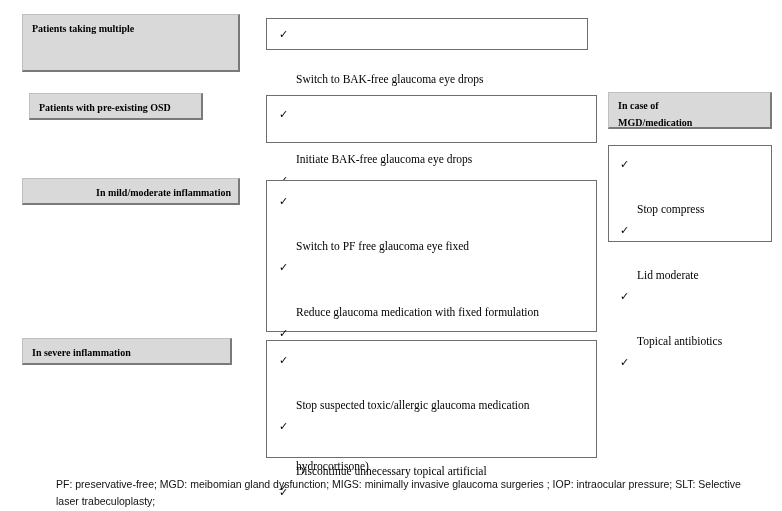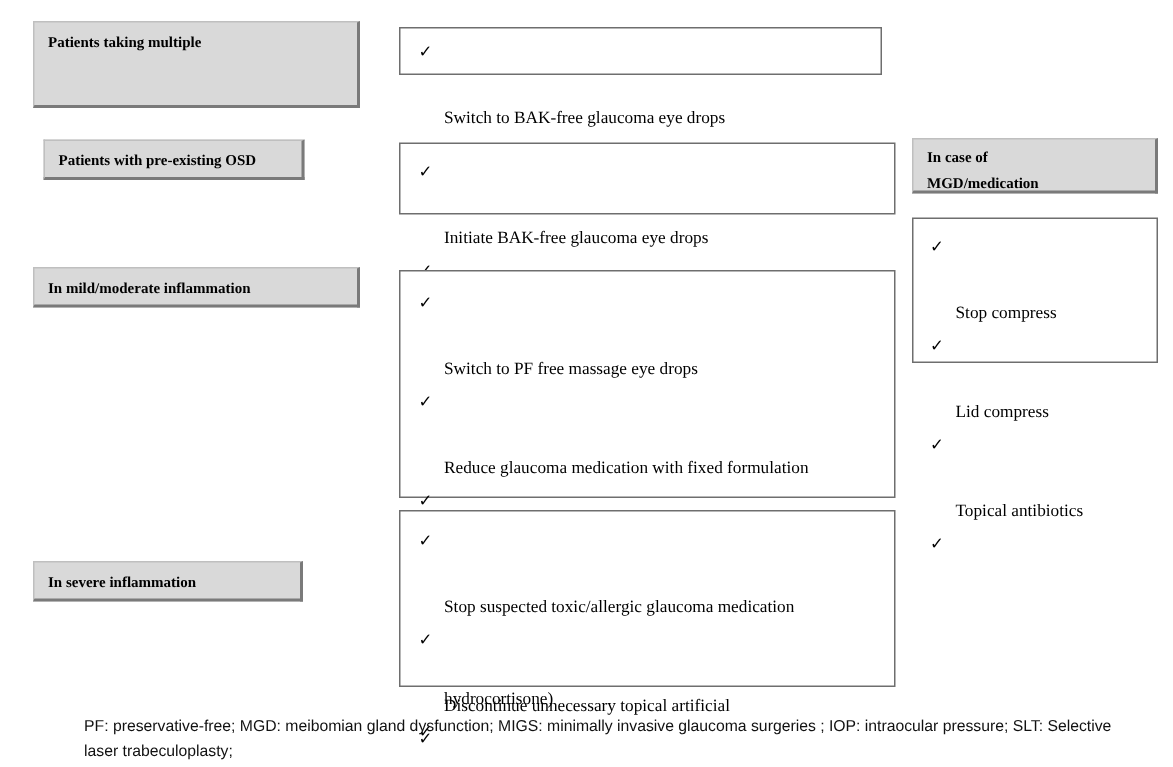--- a/index.html
+++ b/index.html
@@ -139,41 +139,41 @@
   </div>
 
   <div class="act-box pad-e" style="left:608px; top:145px; width:164px; height:97px;">
     <ul class="act-list">
       <li class="act-item">
         <span class="tick">✓</span>
         <span class="txt">Stop compress</span>
       </li>
       <li class="act-item">
         <span class="tick">✓</span>
-        <span class="txt">Lid compress</span>
+        <span class="txt">Lid moderate</span>
       </li>
       <li class="act-item">
         <span class="tick">✓</span>
         <span class="txt">Topical antibiotics</span>
       </li>
       <li class="act-item">
         <span class="tick">✓</span>
       </li>
     </ul>
   </div>
 
-  <div class="cat-box" style="left:22px; top:178px; width:218px; height:27px;">
+  <div class="cat-box" style="left:22px; top:178px; width:218px; height:27px;text-align:right;">
     <span class="cat-line">In mild/moderate inflammation</span>
   </div>
 
   <div class="act-box pad-c" style="left:266px; top:180px; width:331px; height:152px;">
     <ul class="act-list">
       <li class="act-item">
         <span class="tick">✓</span>
-        <span class="txt">Switch to PF free massage eye drops</span>
+        <span class="txt">Switch to PF free glaucoma eye fixed</span>
       </li>
       <li class="act-item">
         <span class="tick">✓</span>
         <span class="txt">Reduce glaucoma medication with fixed formulation</span>
       </li>
       <li class="act-item">
         <span class="tick">✓</span>
         <span class="txt">Add PF artificial tears</span>
       </li>
       <li class="act-item">
@@ -181,21 +181,21 @@
         <span class="txt">Add short-term mild corticosteroids (fluorometholone,
 hydrocortisone)</span>
       </li>
       <li class="act-item">
         <span class="tick">✓</span>
         
       </li>
     </ul>
   </div>
 
-  <div class="cat-box" style="left:22px; top:338px; width:180px; height:27px;margin-top:36px;">
+  <div class="cat-box" style="left:22px; top:338px; width:210px; height:27px;">
     <span class="cat-line">In severe inflammation</span>
   </div>
 
   <div class="act-box pad-d" style="left:266px; top:340px; width:331px; height:118px;">
     <ul class="act-list">
       <li class="act-item">
         <span class="tick">✓</span>
         <span class="txt">Stop suspected toxic/allergic glaucoma medication</span>
       </li>
       <li class="act-item">

